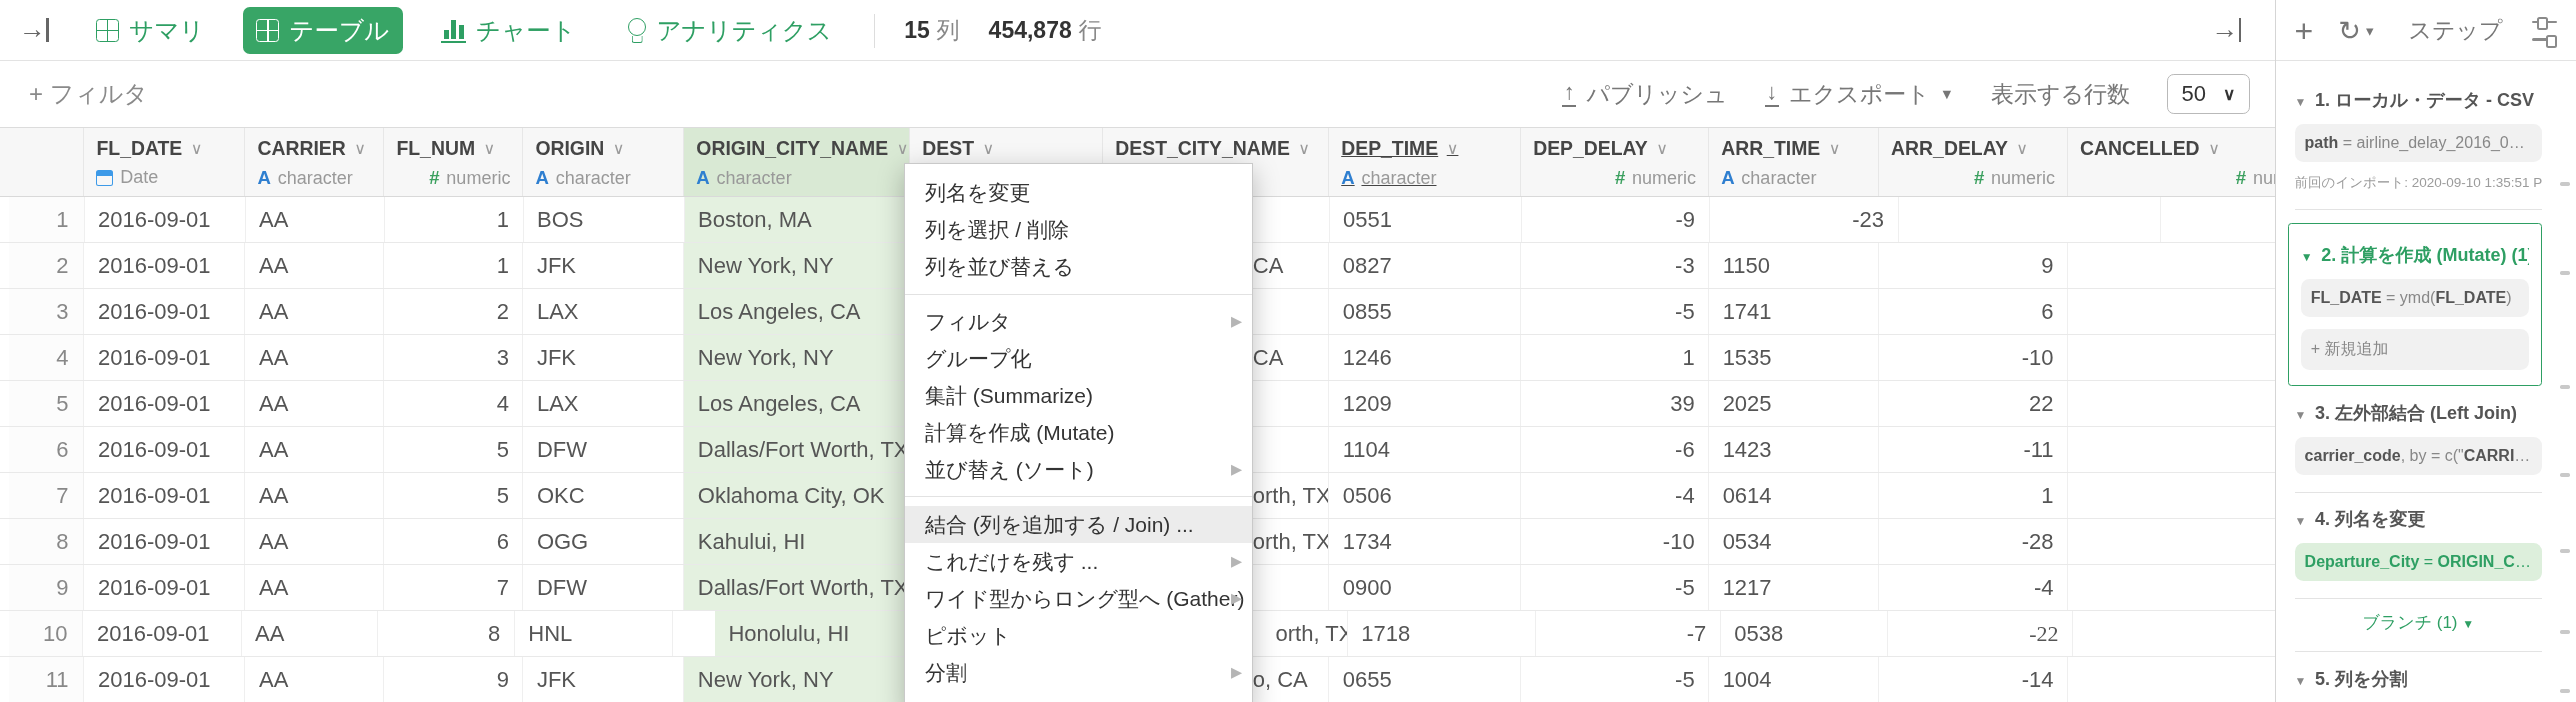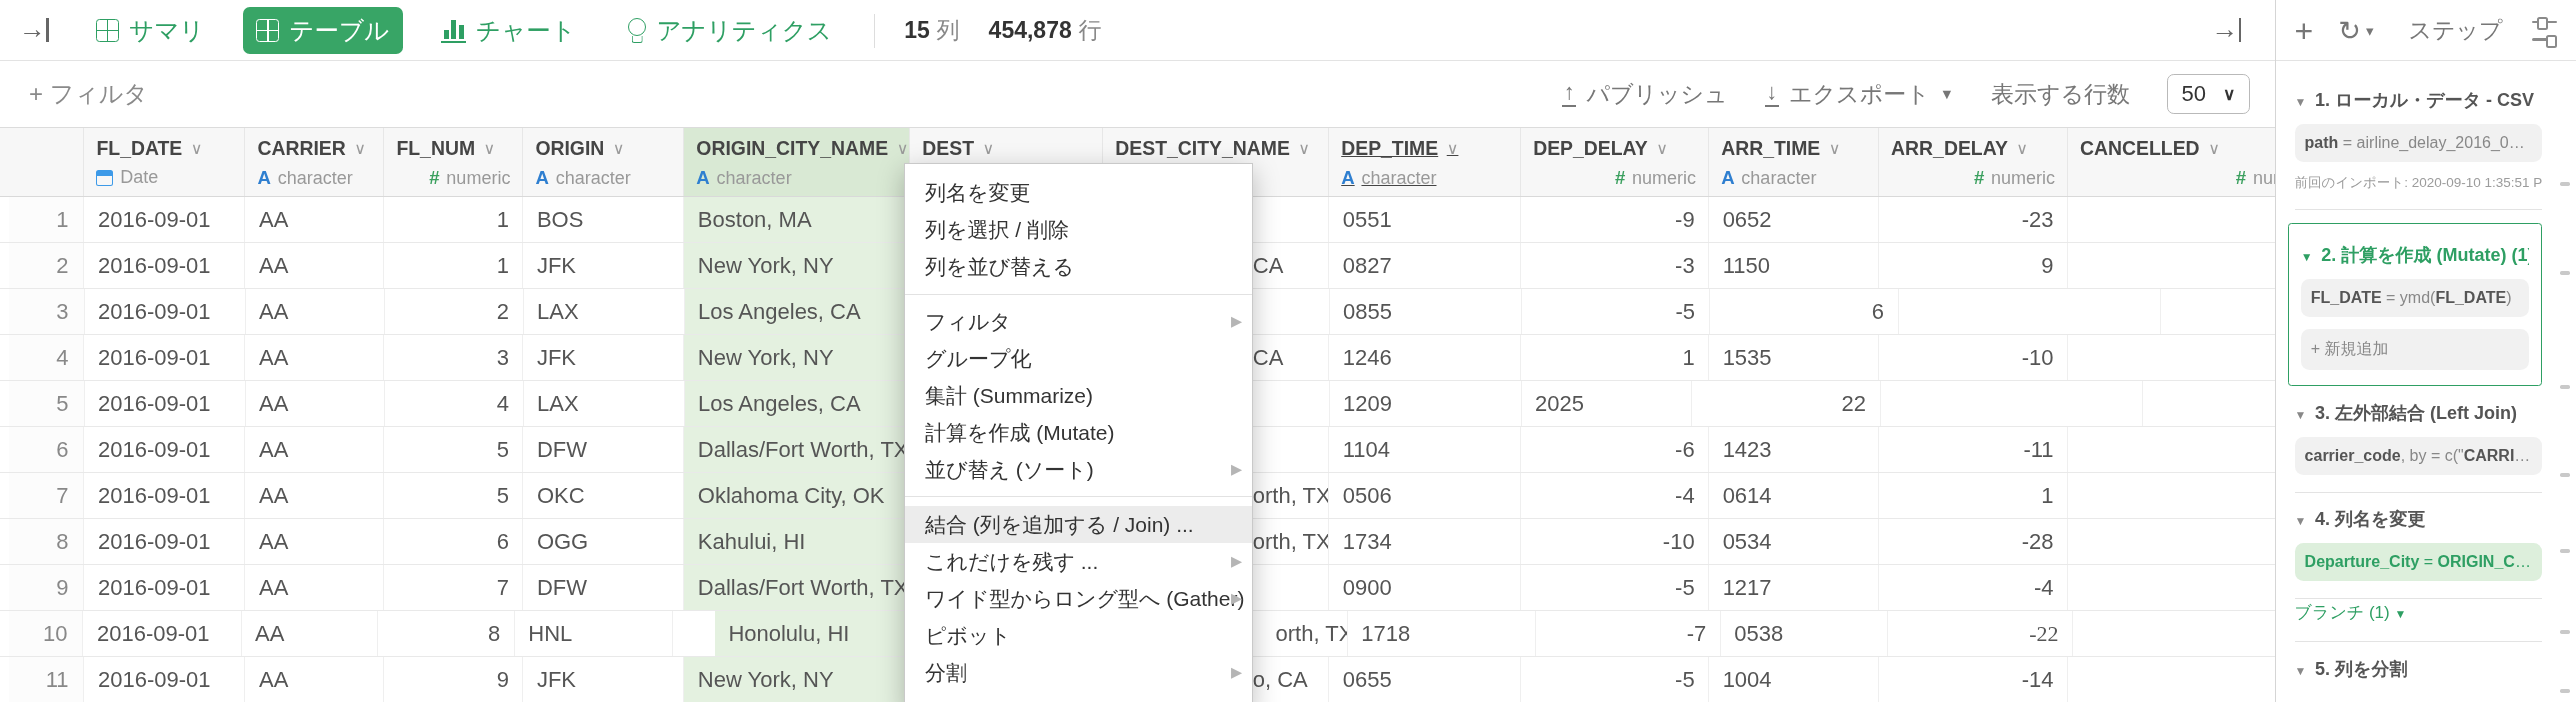--- a/index.html
+++ b/index.html
@@ -82,21 +82,21 @@
   .panel-inner { padding:12px 34px 0 18.6px; }
   .step-head { display:flex; align-items:baseline; gap:8.5px; margin-top:15px; font-size:18px; font-weight:bold; color:#555; white-space:nowrap; overflow:hidden; }
   .step-head .tri { font-size:12px; color:#888; flex:none; }
   .step-head.active, .step-head.active .tri { color:#2e9f63; }
   .chip { margin-top:12px; background:#f1f1f1; border-radius:8.5px; padding:10px 10px; font-size:16px; color:#888; white-space:nowrap; overflow:hidden; text-overflow:ellipsis; }
   .chip b { color:#555; }
   .chip.green { background:#ddefdc; color:#2e9f63; }
   .chip.green b { color:#2e9f63; }
   .stepbox { border:1.7px solid #2e9f63; border-radius:3.4px; padding:3.4px 12px 15px 12px; margin:13.5px 0 5px -6.8px; }
   .pdiv { height:0.8px; background:#e3e3e3; margin:17px 0 1.7px 0; }
-  .branch { text-align:left; font-size:17px; color:#2e9f63; margin-top:2px; }
+  .branch { text-align:center; font-size:17px; color:#2e9f63; margin-top:12px; }
   .branch .tri { font-size:12px; }
   .note { margin-top:12px; font-size:13.5px; color:#9c9c9c; white-space:nowrap; overflow:hidden; }
   .ticks { position:absolute; right:6px; top:0; width:10px; }
   .tick { position:absolute; left:0; width:10px; height:4.2px; border-radius:1.7px; background:#c9c9c9; }
 </style>
 </head>
 <body>
 
 <div class="app">
 
@@ -297,21 +297,20 @@
             <div class="t-cell rownum" style="width: 76px;">1</div>
             <div class="t-cell" style="width: 161px;">2016-09-01</div>
             <div class="t-cell" style="width: 139px;">AA</div>
             <div class="t-cell num" style="width: 139px;">1</div>
             <div class="t-cell" style="width: 161px;">BOS</div>
             <div class="t-cell selcol" style="width: 226px;">Boston, MA</div>
             <div class="t-cell" style="width: 193px;"></div>
             <div class="t-cell" style="width: 226px;"></div>
             <div class="t-cell" style="width: 192px;">0551</div>
             <div class="t-cell num" style="width: 188px;">-9</div>
-            <div class="t-cell" style="width: 170px;">0652</div>
             <div class="t-cell num" style="width: 189px;">-23</div>
             <div class="t-cell num" style="width: 262px;"></div>
           </div>
           <div class="t-row">
             <div class="t-cell rownum" style="width: 76px;">2</div>
             <div class="t-cell" style="width: 161px;">2016-09-01</div>
             <div class="t-cell" style="width: 139px;">AA</div>
             <div class="t-cell num" style="width: 139px;">1</div>
             <div class="t-cell" style="width: 161px;">JFK</div>
             <div class="t-cell selcol" style="width: 226px;">New York, NY</div>
@@ -327,20 +326,21 @@
             <div class="t-cell rownum" style="width: 76px;">3</div>
             <div class="t-cell" style="width: 161px;">2016-09-01</div>
             <div class="t-cell" style="width: 139px;">AA</div>
             <div class="t-cell num" style="width: 139px;">2</div>
             <div class="t-cell" style="width: 161px;">LAX</div>
             <div class="t-cell selcol" style="width: 226px;">Los Angeles, CA</div>
             <div class="t-cell" style="width: 193px;"></div>
             <div class="t-cell" style="width: 226px;"></div>
             <div class="t-cell" style="width: 192px;">0855</div>
             <div class="t-cell num" style="width: 188px;">-5</div>
+            <div class="t-cell" style="width: 170px;">1741</div>
             <div class="t-cell num" style="width: 189px;">6</div>
             <div class="t-cell num" style="width: 262px;"></div>
           </div>
           <div class="t-row">
             <div class="t-cell rownum" style="width: 76px;">4</div>
             <div class="t-cell" style="width: 161px;">2016-09-01</div>
             <div class="t-cell" style="width: 139px;">AA</div>
             <div class="t-cell num" style="width: 139px;">3</div>
             <div class="t-cell" style="width: 161px;">JFK</div>
             <div class="t-cell selcol" style="width: 226px;">New York, NY</div>
@@ -355,20 +355,21 @@
           <div class="t-row">
             <div class="t-cell rownum" style="width: 76px;">5</div>
             <div class="t-cell" style="width: 161px;">2016-09-01</div>
             <div class="t-cell" style="width: 139px;">AA</div>
             <div class="t-cell num" style="width: 139px;">4</div>
             <div class="t-cell" style="width: 161px;">LAX</div>
             <div class="t-cell selcol" style="width: 226px;">Los Angeles, CA</div>
             <div class="t-cell" style="width: 193px;"></div>
             <div class="t-cell" style="width: 226px;"></div>
             <div class="t-cell" style="width: 192px;">1209</div>
+            <div class="t-cell num" style="width: 188px;">39</div>
             <div class="t-cell" style="width: 170px;">2025</div>
             <div class="t-cell num" style="width: 189px;">22</div>
             <div class="t-cell num" style="width: 262px;"></div>
           </div>
           <div class="t-row">
             <div class="t-cell rownum" style="width: 76px;">6</div>
             <div class="t-cell" style="width: 161px;">2016-09-01</div>
             <div class="t-cell" style="width: 139px;">AA</div>
             <div class="t-cell num" style="width: 139px;">5</div>
             <div class="t-cell" style="width: 161px;">DFW</div>

